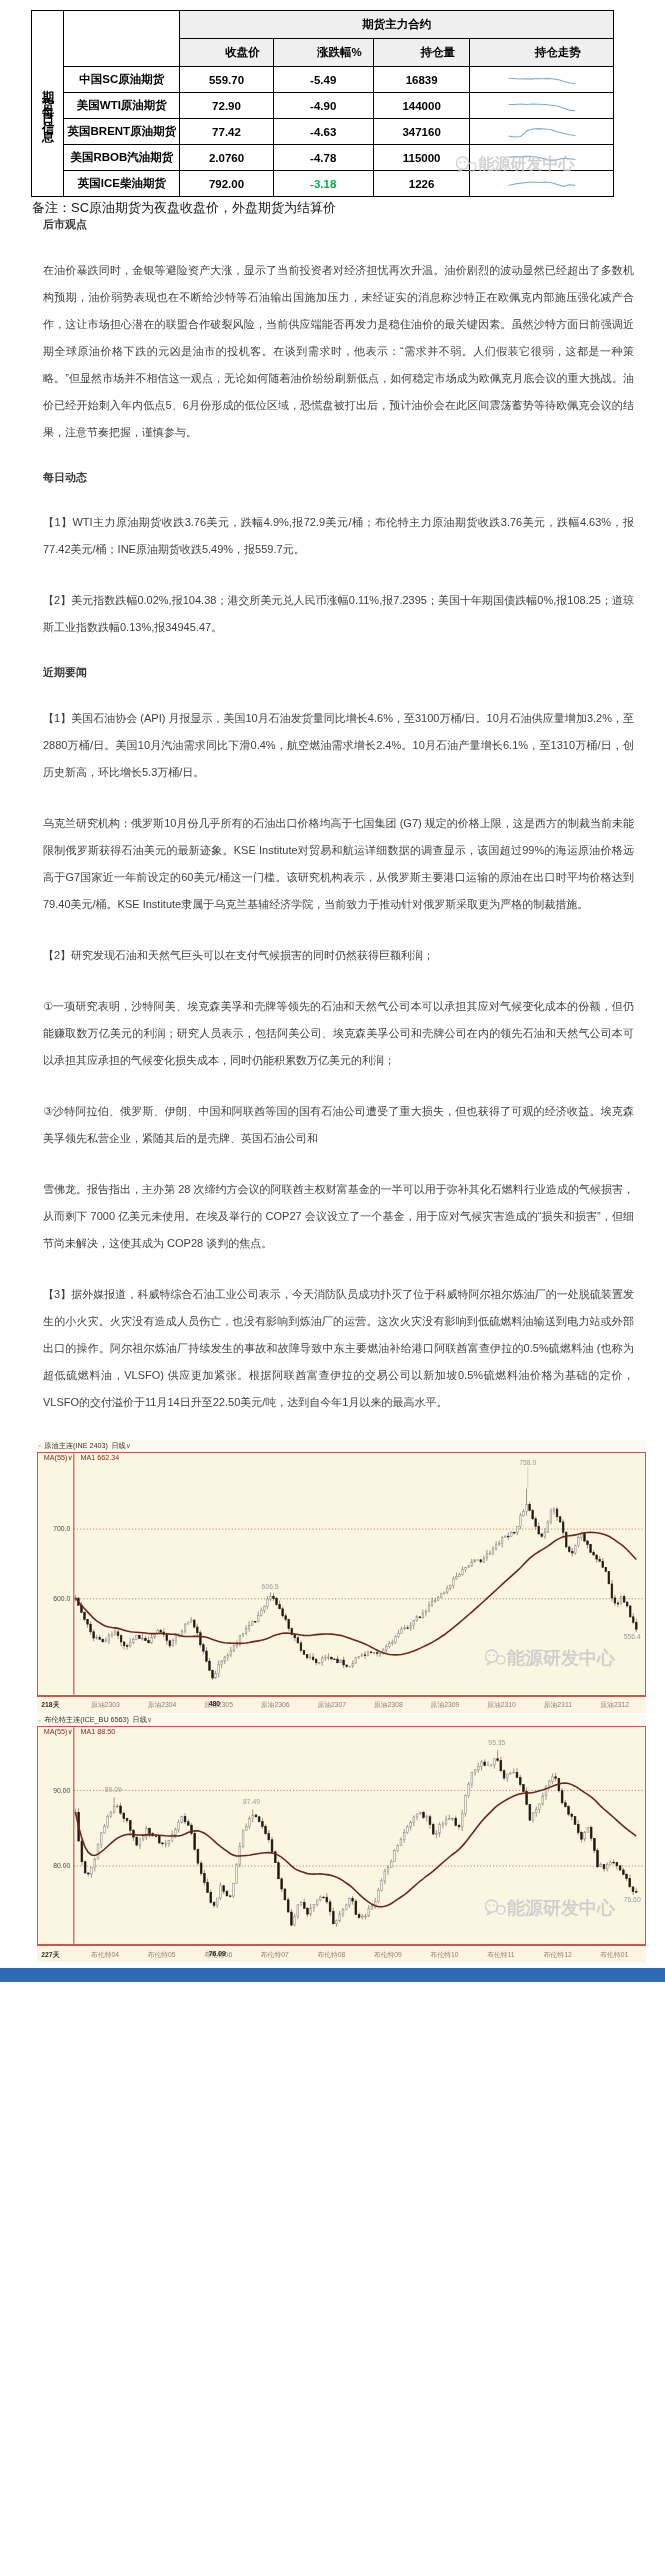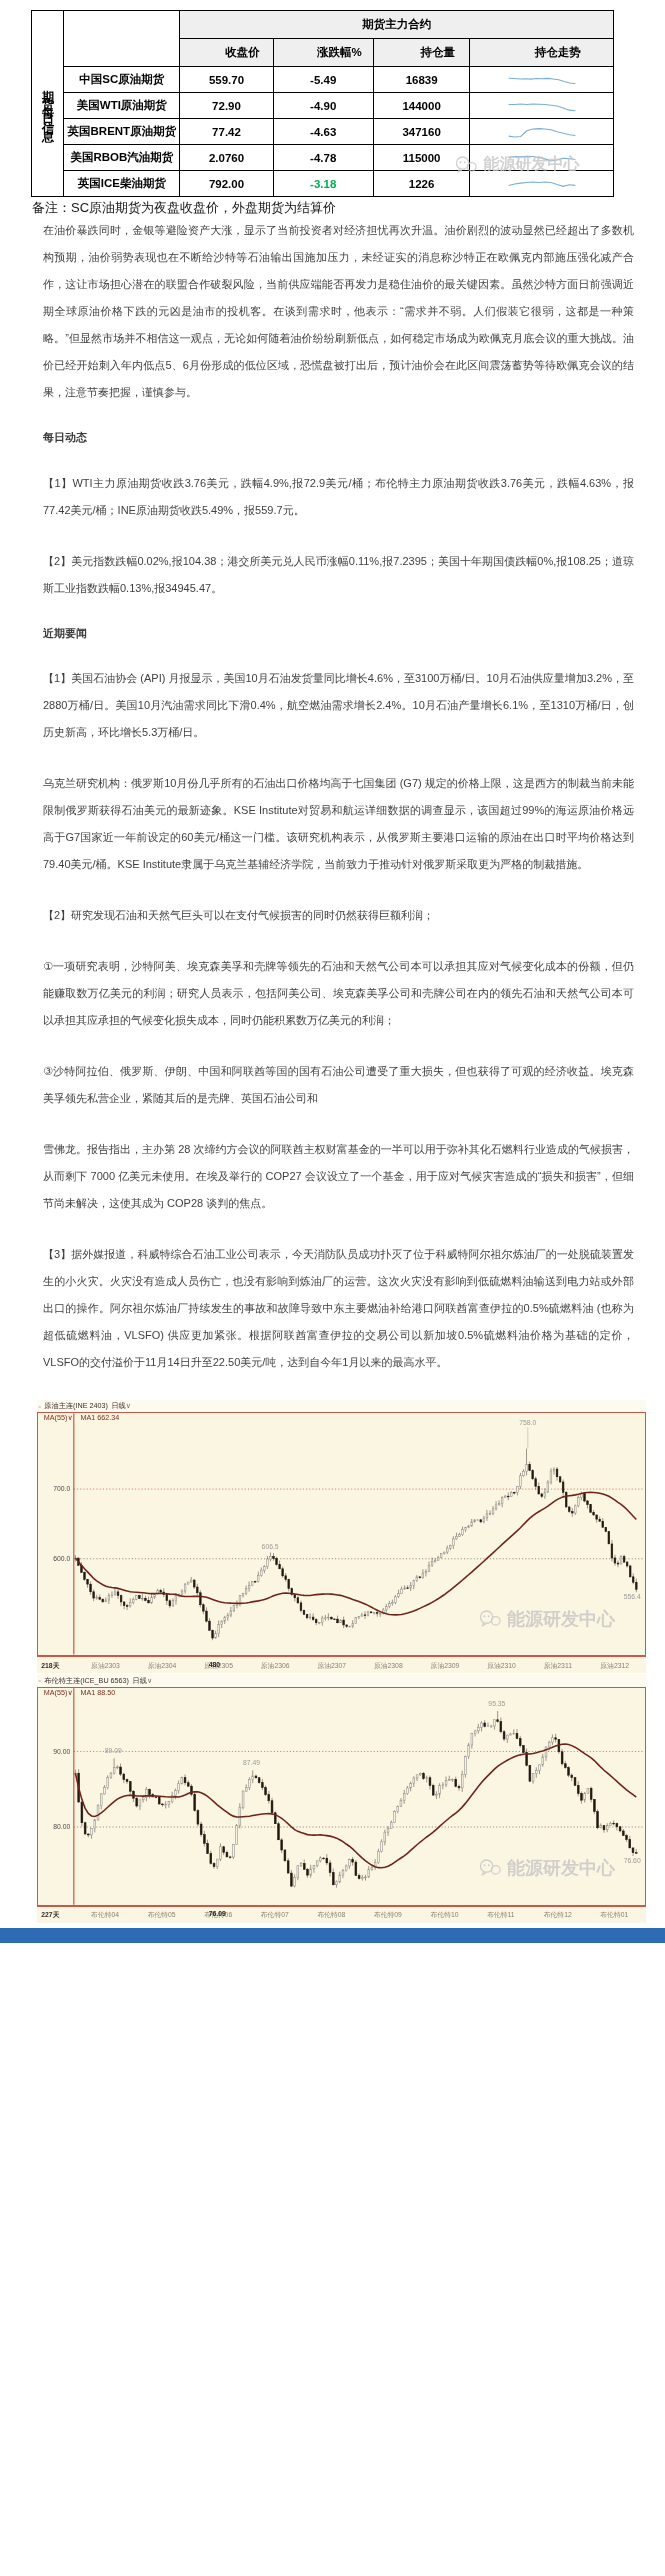--- a/index.html
+++ b/index.html
@@ -33,21 +33,21 @@
   .win-icon{font-size:6.5px;color:#8a7a64;}
   .plot-wrap{position:relative;border:0.7px solid #c9584a;background:#fbf6e2;}
   .ma-label{position:absolute;top:0;left:5.8px;font-size:7.2px;color:#7a2a1c;z-index:3;}
   .ma-label .ma-val{margin-left:5.8px;}
   .candle-svg{display:block;width:100%;}
   .x-axis{position:relative;height:16px;font-size:6.8px;color:#8b8070;border-top:0.7px solid #c9584a;background:#fbf6e2;}
   .x-axis .days{position:absolute;left:4.3px;top:3.6px;color:#2e2b26;font-weight:bold;}
   .x-axis .xlab{position:absolute;top:3.6px;}
   .x-axis .ax-ann{position:absolute;top:3.6px;color:#222;font-weight:bold;}
   
-  .wm{position:absolute;display:flex;align-items:center;gap:5px;color:#c6c6c6;opacity:.8;font-weight:bold;pointer-events:none;z-index:4;white-space:nowrap;}
+  .wm{position:absolute;display:flex;align-items:center;color:#c6c6c6;opacity:.8;font-weight:bold;pointer-events:none;z-index:4;white-space:nowrap;}
   .wm-logo{width:24.5px;height:20px;}
   .wm-table{top:144px;left:423px;font-size:16px;}
   .wm-c{right:30px;bottom:24.5px;font-size:18px;}
   .axlab{font-size:9.5px;fill:#4a4a4a;}
   .ann{font-size:9.5px;fill:#9a9a9a;}
   .footer-bar{height:14.4px;margin-top:5.8px;width:100%;}
 </style>
 </head>
 <body>
 
@@ -129,20 +129,21 @@
       <circle cx="17.5" cy="11.5" r="1.6" fill="currentColor"></circle>
       <circle cx="29" cy="19" r="7" fill="none" stroke="currentColor" stroke-width="2"></circle>
       <path d="M9 22 L7 27 L13 24" fill="none" stroke="currentColor" stroke-width="2"></path>
     </svg>
     <span>能源研发中心</span>
   </div>
 </div>
 <div class="note">备注：SC原油期货为夜盘收盘价，外盘期货为结算价</div>
 
 <div class="content">
+  <h2 class="sec sec-first">后市观点</h2>
   <p class="body">在油价暴跌同时，金银等避险资产大涨，显示了当前投资者对经济担忧再次升温。油价剧烈的波动显然已经超出了多数机构预期，油价弱势表现也在不断给沙特等石油输出国施加压力，未经证实的消息称沙特正在欧佩克内部施压强化减产合作，这让市场担心潜在的联盟合作破裂风险，当前供应端能否再发力是稳住油价的最关键因素。虽然沙特方面日前强调近期全球原油价格下跌的元凶是油市的投机客。在谈到需求时，他表示：“需求并不弱。人们假装它很弱，这都是一种策略。”但显然市场并不相信这一观点，无论如何随着油价纷纷刷新低点，如何稳定市场成为欧佩克月底会议的重大挑战。油价已经开始刺入年内低点5、6月份形成的低位区域，恐慌盘被打出后，预计油价会在此区间震荡蓄势等待欧佩克会议的结果，注意节奏把握，谨慎参与。</p>
 
   <h2 class="sec sec-gap">每日动态</h2>
   <p class="body">【1】WTI主力原油期货收跌3.76美元，跌幅4.9%,报72.9美元/桶；布伦特主力原油期货收跌3.76美元，跌幅4.63%，报77.42美元/桶；INE原油期货收跌5.49%，报559.7元。</p>
   <p class="body">【2】美元指数跌幅0.02%,报104.38；港交所美元兑人民币涨幅0.11%,报7.2395；美国十年期国债跌幅0%,报108.25；道琼斯工业指数跌幅0.13%,报34945.47。</p>
 
   <h2 class="sec sec-gap">近期要闻</h2>
   <p class="body">【1】美国石油协会 (API) 月报显示，美国10月石油发货量同比增长4.6%，至3100万桶/日。10月石油供应量增加3.2%，至2880万桶/日。美国10月汽油需求同比下滑0.4%，航空燃油需求增长2.4%。10月石油产量增长6.1%，至1310万桶/日，创历史新高，环比增长5.3万桶/日。</p>
   <p class="body">乌克兰研究机构：俄罗斯10月份几乎所有的石油出口价格均高于七国集团 (G7) 规定的价格上限，这是西方的制裁当前未能限制俄罗斯获得石油美元的最新迹象。KSE Institute对贸易和航运详细数据的调查显示，该国超过99%的海运原油价格远高于G7国家近一年前设定的60美元/桶这一门槛。该研究机构表示，从俄罗斯主要港口运输的原油在出口时平均价格达到79.40美元/桶。KSE Institute隶属于乌克兰基辅经济学院，当前致力于推动针对俄罗斯采取更为严格的制裁措施。</p>
   <p class="body">【2】研究发现石油和天然气巨头可以在支付气候损害的同时仍然获得巨额利润；</p>

